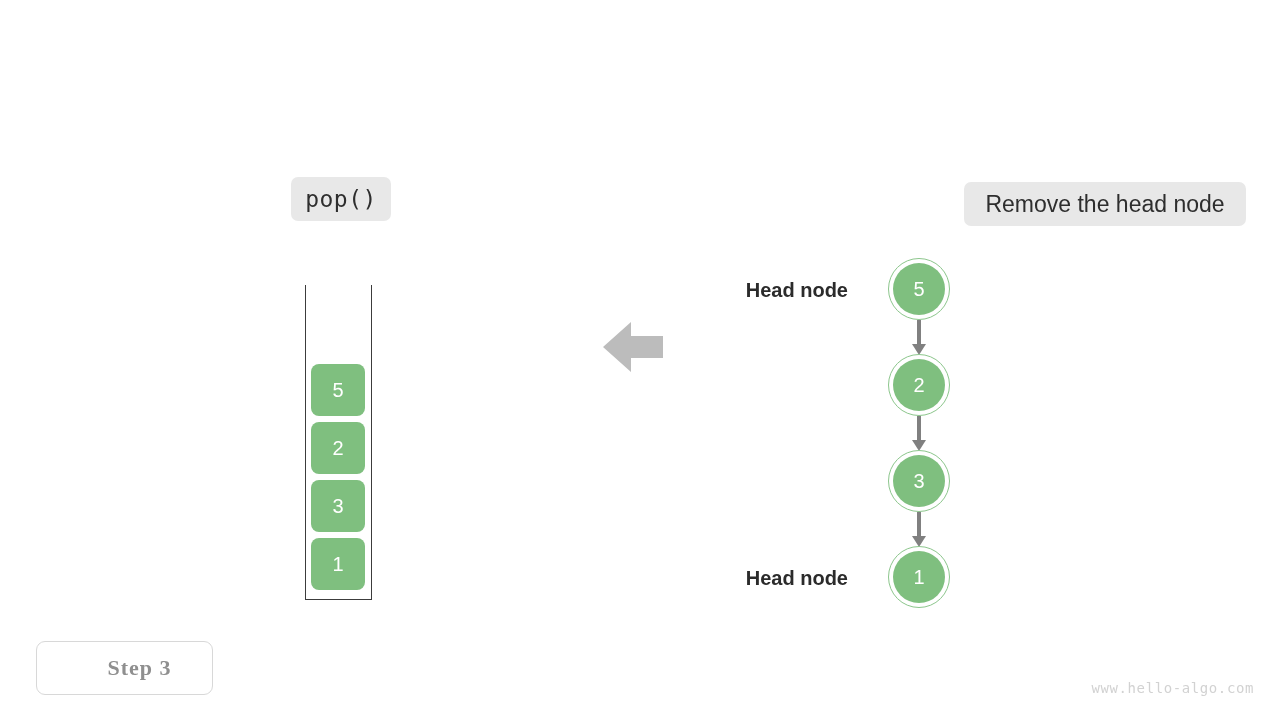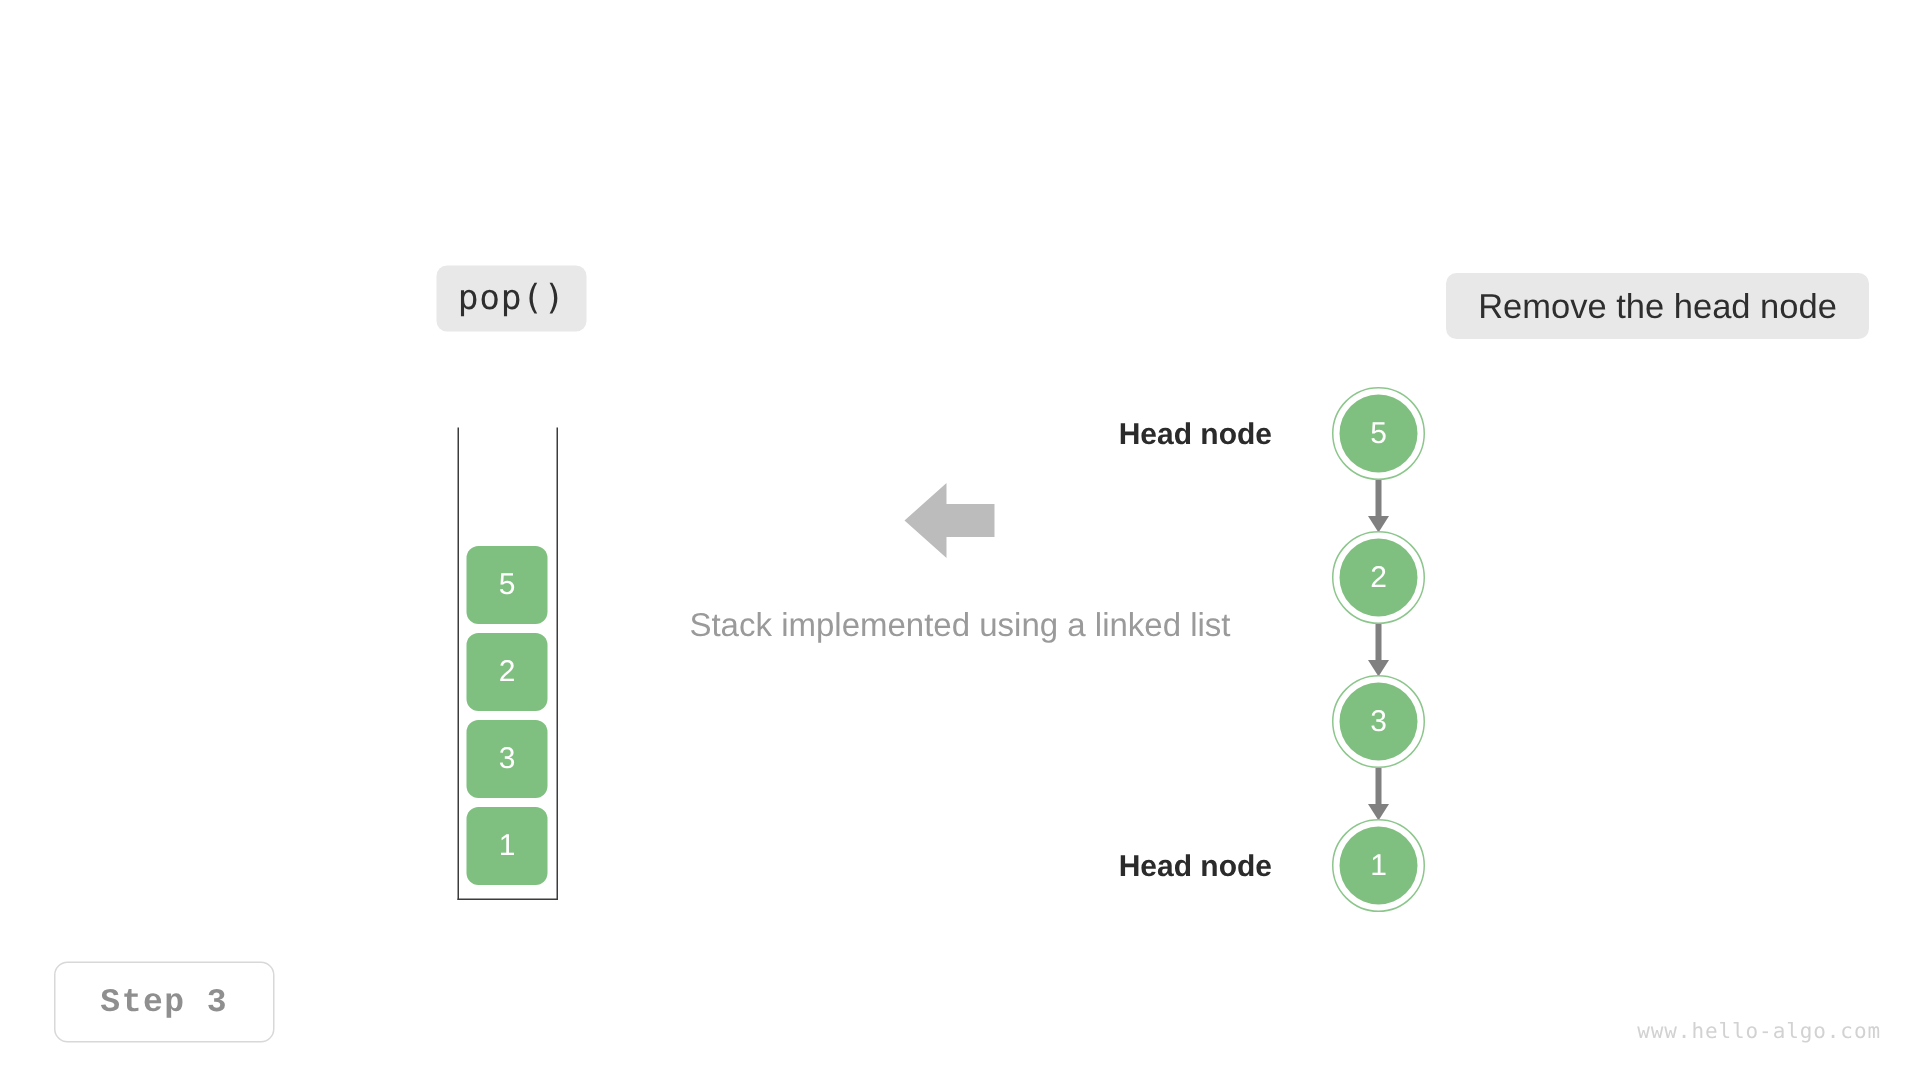--- a/index.html
+++ b/index.html
@@ -60,25 +60,26 @@
     left: 36px;
     top: 641px;
     width: 145px;
     height: 52px;
     background: #ffffff;
     border: 1px solid #d8d8d8;
     border-radius: 9px;
     display: flex;
     align-items: center;
     justify-content: center;
-    font-family: Liberation Mono, monospace;
+    font-family: Liberation Serif, serif;
     font-size: 22px;
     font-weight: bold;
     color: #8f8f8f;
     letter-spacing: 1px;
+    padding-left: 30px;
   }
 
   
   #watermark {
     position: absolute;
     right: 26px;
     bottom: 24px;
     font-family: "DejaVu Sans Mono", monospace;
     font-size: 14px;
     color: #d2d2d2;
@@ -227,21 +228,20 @@
         </div>
       </div>
   </div>
 
   <div id="transform-arrow">
     <svg width="64" height="58" viewBox="0 0 64 58" xmlns="http://www.w3.org/2000/svg">
       <polygon points="2,29 30,4 30,18 62,18 62,40 30,40 30,54" fill="#bcbcbc"></polygon>
     </svg>
   </div>
 
-  <div id="caption">Stack implemented using a linked list</div>
 
   <div id="linked-list">
       <div class="ll-link" style="top: 70px; height: 25px;"></div>
       <div class="ll-arrowhead" style="top: 94px;"></div>
       <div class="ll-link" style="top: 166px; height: 25px;"></div>
       <div class="ll-arrowhead" style="top: 190px;"></div>
       <div class="ll-link" style="top: 262px; height: 25px;"></div>
       <div class="ll-arrowhead" style="top: 286px;"></div>
       <div class="ll-node" style="top: 8px;">
         <div class="disc">5</div>

